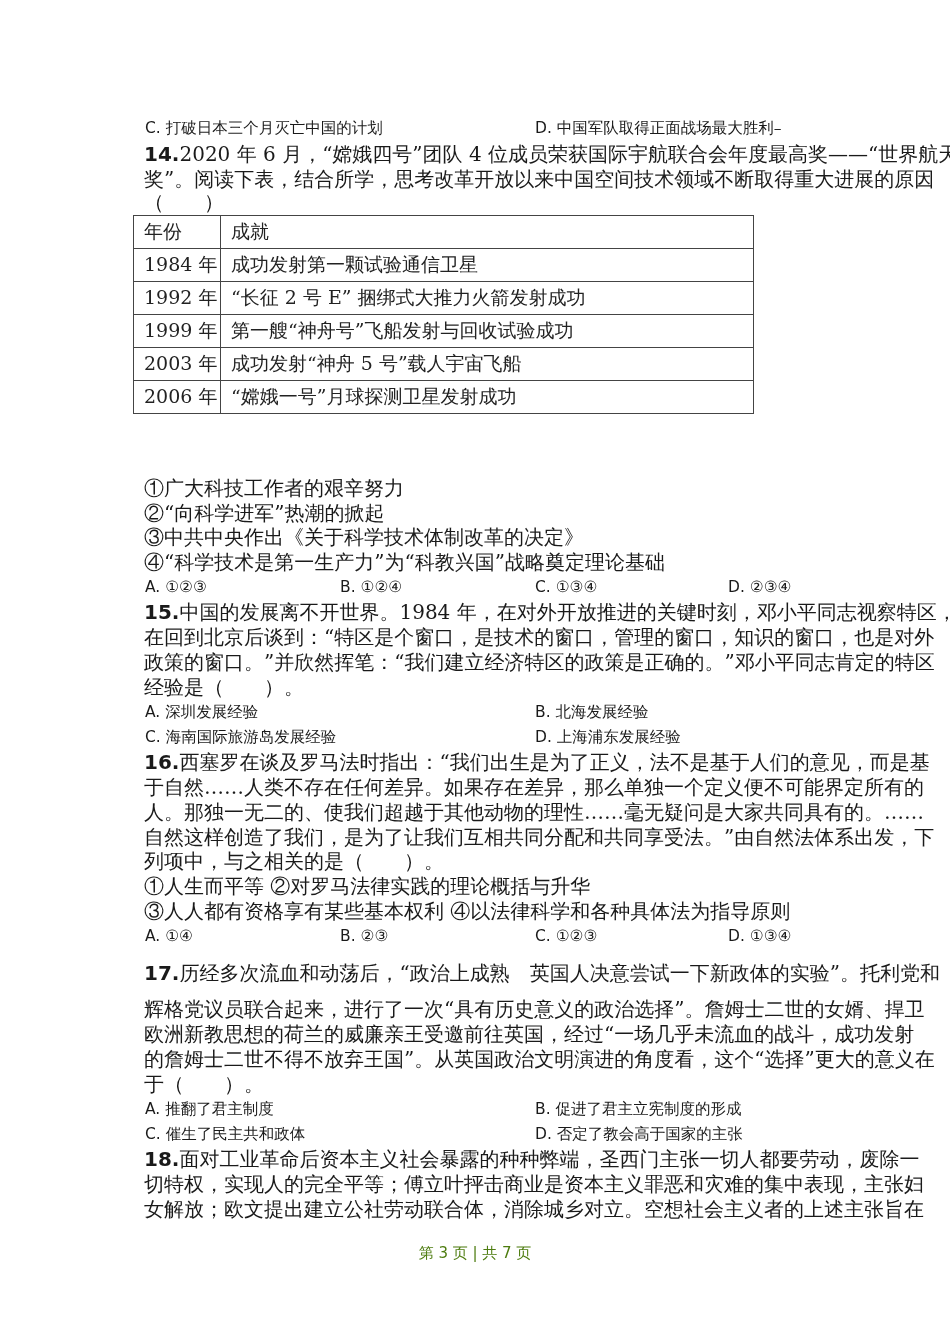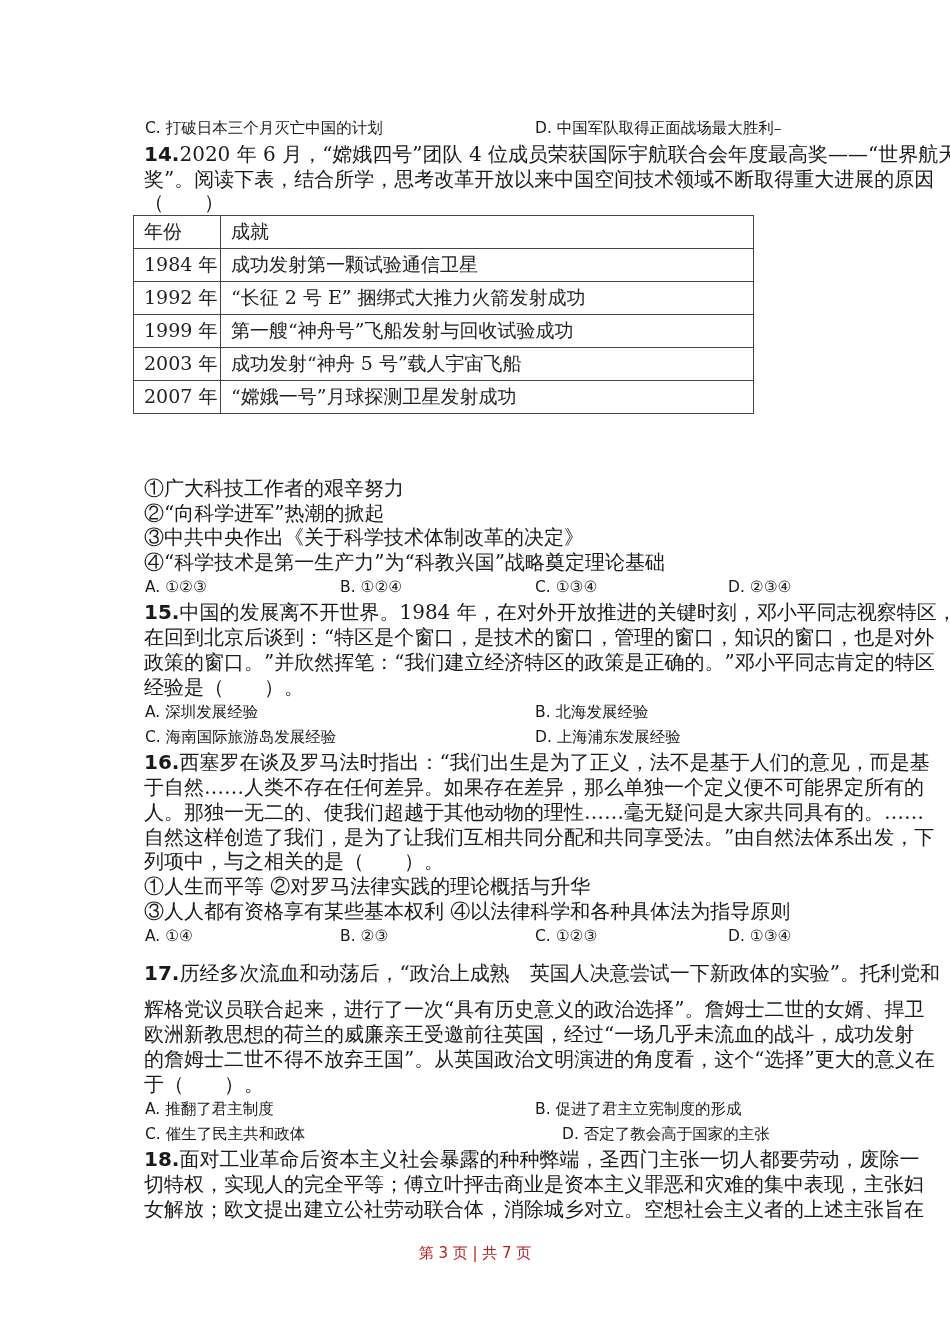--- a/index.html
+++ b/index.html
@@ -20,21 +20,21 @@
     table.ach {
       position: absolute; left: 133px; top: 215px; width: 621px;
       border-collapse: collapse; font-family: "DejaVu Serif", serif; font-size: 19px;
     }
     table.ach td {
       border: 1.5px solid #444; height: 32px; padding: 0 0 0 10px; color: #222;
     }
     table.ach td.yr { width: 76px; }
     .footer {
       position: absolute; top: 1244px; left: 0; width: 950px; text-align: center;
-      font-size: 15px; color: #b91c1c; font-family: "DejaVu Sans", sans-serif;
+      font-size: 15px; color: #4d7c0f; font-family: "DejaVu Sans", sans-serif;
     }
   </style>
 </head>
 <body>
 
 <div class="page">
 
   <div class="opt" style="left:145px; top:118px;">
     <span class="lbl">C.</span>
     <span>打破日本三个月灭亡中国的计划</span>
@@ -66,21 +66,21 @@
     </tr>
     <tr>
       <td class="yr">1999 年</td>
       <td>第一艘“神舟号”飞船发射与回收试验成功</td>
     </tr>
     <tr>
       <td class="yr">2003 年</td>
       <td>成功发射“神舟 5 号”载人宇宙飞船</td>
     </tr>
     <tr>
-      <td class="yr">2007 年</td>
+      <td class="yr">2006 年</td>
       <td>“嫦娥一号”月球探测卫星发射成功</td>
     </tr>
   </tbody>
     </table>
 
   <div class="line" style="top:478px;">①广大科技工作者的艰辛努力</div>
   <div class="line" style="top:503px;">②“向科学进军”热潮的掀起</div>
   <div class="line" style="top:527px;">③中共中央作出《关于科学技术体制改革的决定》</div>
   <div class="line" style="top:552px;">④“科学技术是第一生产力”为“科教兴国”战略奠定理论基础</div>
 
@@ -150,21 +150,21 @@
 
   <div class="opt" style="left:145px; top:1099px;">
     <span class="lbl">A.</span> <span>推翻了君主制度</span>
   </div>
   <div class="opt" style="left:535px; top:1099px;">
     <span class="lbl">B.</span> <span>促进了君主立宪制度的形成</span>
   </div>
   <div class="opt" style="left:145px; top:1124px;">
     <span class="lbl">C.</span> <span>催生了民主共和政体</span>
   </div>
-  <div class="opt" style="left:562px; top:1124px;text-align:center;">
+  <div class="opt" style="left:535px; top:1124px;text-align:center;">
     <span class="lbl">D.</span> <span>否定了教会高于国家的主张</span>
   </div>
 
   <div class="line" style="top:1149px;">
     <span class="qnum">18.</span><span>面对工业革命后资本主义社会暴露的种种弊端，圣西门主张一切人都要劳动，废除一</span>
   </div>
   <div class="line" style="top:1199px;">女解放；欧文提出建立公社劳动联合体，消除城乡对立。空想社会主义者的上述主张旨在</div>
   <div class="line" style="top:1174px;">切特权，实现人的完全平等；傅立叶抨击商业是资本主义罪恶和灾难的集中表现，主张妇</div>
 
   <div class="footer">第 3 页 | 共 7 页</div>

